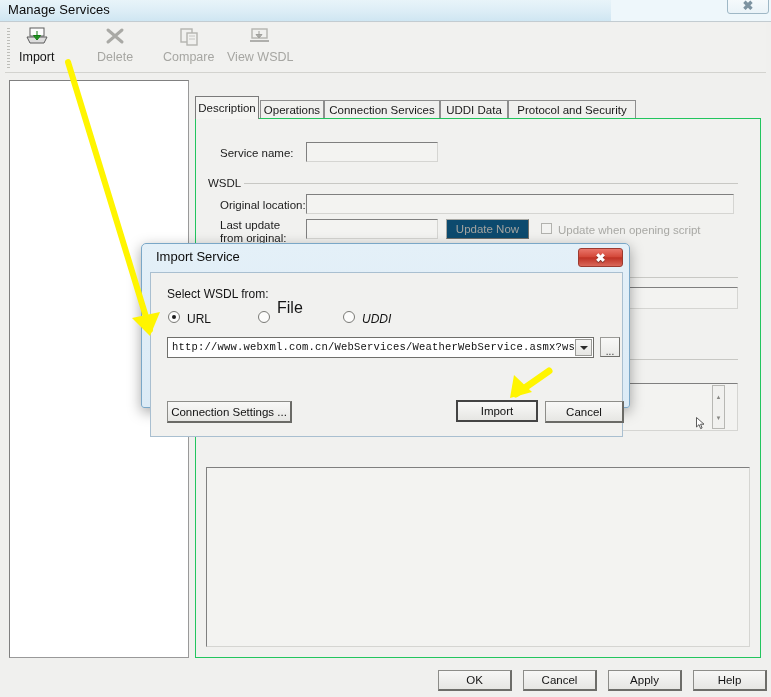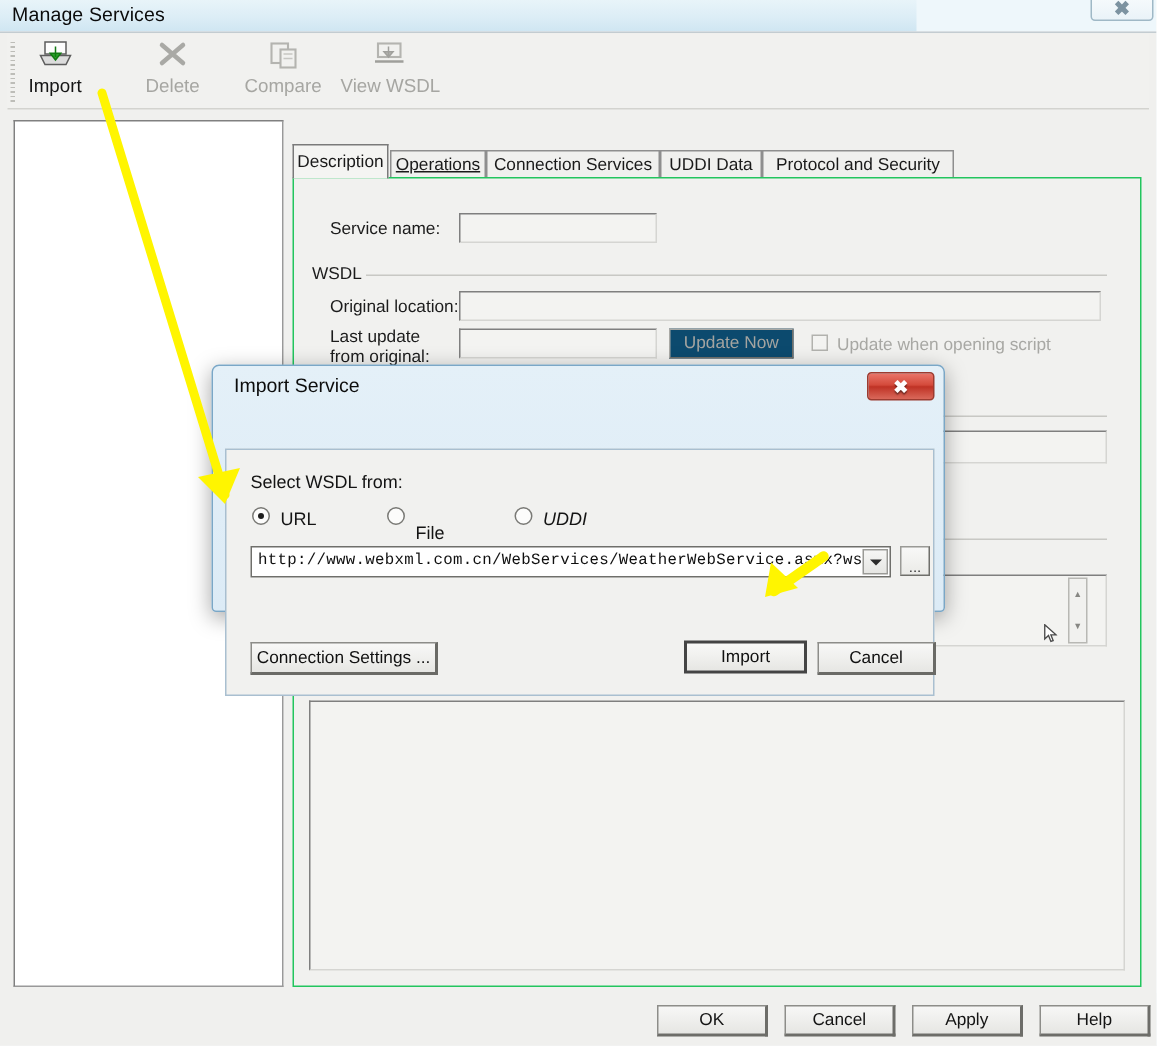--- a/index.html
+++ b/index.html
@@ -220,21 +220,20 @@
   .dlg-close span {
     color: #fff; font-size: 12px; font-weight: bold;
     text-shadow: 0 1px 1px rgba(0,0,0,.45);
   }
   .dlg-body {
     position: absolute; left: 8px; top: 28px;
     width: 473px; height: 165px;
     background: #f1f1ef;
     border: 1px solid #a9bfd0;
     box-sizing: border-box;
-    margin-top: 27px;
   }
   .dlg-lbl {
     position: absolute;
     font-size: 11.5px; color: #141414; white-space: nowrap;
   }
   .radio {
     position: absolute;
     width: 12px; height: 12px;
     border-radius: 50%;
     border: 1px solid #7a7a76;
@@ -363,21 +362,21 @@
       </div>
     </div>
 
     <div class="left-panel"></div>
     <div class="split-handle"></div>
 
     <div class="right-panel">
 
       <div class="tabstrip">
         <div class="tab active" style="left:0px;  width:64px;">Description</div>
-        <div class="tab" style="left:65px; width:64px;text-decoration:underline;">Operations</div>
+        <div class="tab" style="left:65px; width:64px;">Operations</div>
         <div class="tab" style="left:129px;width:116px;">Connection Services</div>
         <div class="tab" style="left:245px;width:68px;">UDDI Data</div>
         <div class="tab" style="left:313px;width:128px;">Protocol and Security</div>
       </div>
 
       <div class="tab-body">
 
         <div class="flabel" style="left:24px; top:28px;">Service name:</div>
         <div class="tfield" style="left:110px; top:23px; width:132px; height:20px;"></div>
 
@@ -433,21 +432,21 @@
     </div>
 
     <div class="dlg-body">
 
       <div class="dlg-lbl" style="left:16px; top:14px; font-size:12px;">Select WSDL from:</div>
 
       <div class="radio on" style="left:17px; top:38px;"></div>
       <div class="dlg-lbl" style="left:36px; top:39px; font-size:12px;">URL</div>
 
       <div class="radio" style="left:107px; top:38px;"></div>
-      <div class="dlg-lbl" style="left:126px; top:48px; font-size:12px;">File</div>
+      <div class="dlg-lbl" style="left:126px; top:26px; font-size:16px;">File</div>
 
       <div class="radio" style="left:192px; top:38px;"></div>
       <div class="dlg-lbl" style="left:211px; top:39px; font-size:12px;font-style:italic;">UDDI</div>
 
       <div class="combo" style="left:16px; top:64px; width:427px; height:21px;">
         <div class="combo-text">http://www.webxml.com.cn/WebServices/WeatherWebService.asmx?wsdl</div>
         <div class="combo-arrow">
             <i></i>
           </div>
       </div>

